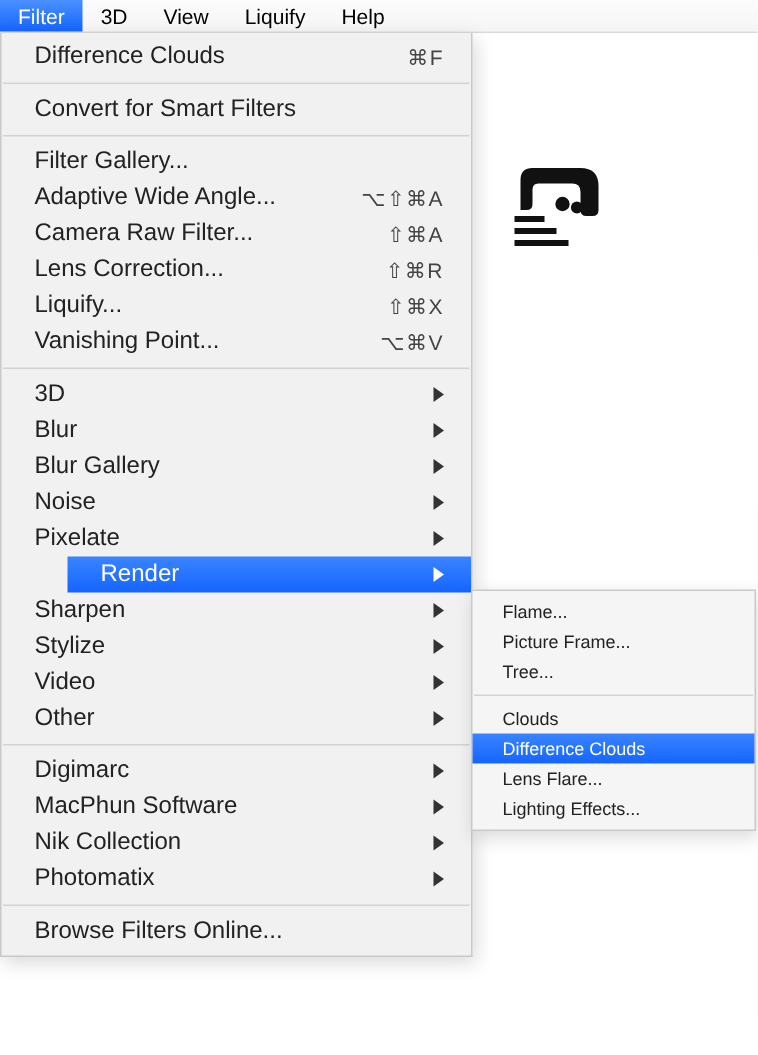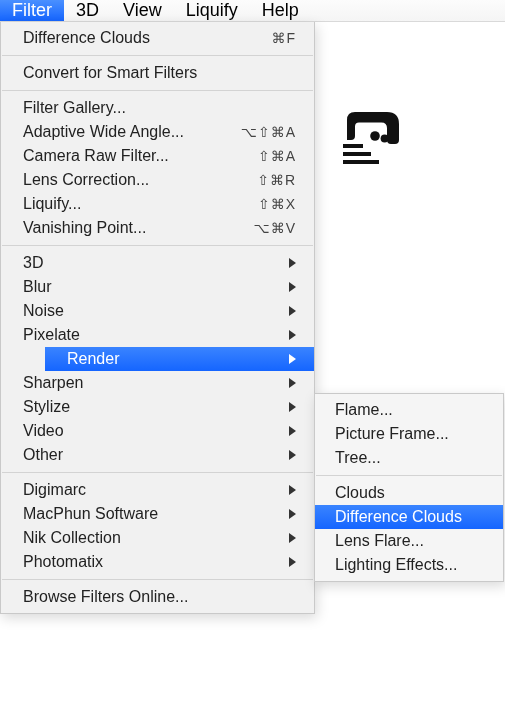--- a/index.html
+++ b/index.html
@@ -11,21 +11,21 @@
     height: 703px;
     position: relative;
     overflow: hidden;
   }
   .menubar {
     display: flex;
     background: linear-gradient(#fcfcfc, #f5f5f5);
     border-bottom: 1px solid #d9d9d9;
     height: 22px;
     align-items: stretch;
-    font-size: 18px;
+    font-size: 14px;
   }
   .menubar-item {
     padding: 2px 12px;
     display: flex;
     align-items: center;
     cursor: default;
   }
   .menubar-item.active {
     background: #3b82f6;
     background: linear-gradient(#4a90ff, #1565ff);
@@ -80,21 +80,21 @@
     left: 314px;
     top: 393px;
     width: 190px;
     background: #f5f5f5;
     border: 1px solid #c9c9c9;
     box-shadow: 2px 4px 12px rgba(0,0,0,0.15);
     padding: 4px 0;
   }
   .sub-row {
     padding: 3px 14px 3px 20px;
-    font-size: 16px;
+    font-size: 12px;
     color: #222;
     cursor: default;
   }
   .sub-row.highlighted {
     background: linear-gradient(#3a84ff, #1565ff);
     color: #fff;
   }
   .sub-sep {
     height: 1px;
     background: #d3d3d3;
@@ -166,20 +166,24 @@
     <span class="menu-shortcut">⌥⌘V</span>
   </div>
   <div class="menu-sep"></div>
 
   <div class="menu-row">
     <span class="menu-label">3D</span>
     <span class="menu-arrow"></span>
   </div>
   <div class="menu-row">
     <span class="menu-label">Blur</span>
+    <span class="menu-arrow"></span>
+  </div>
+  <div class="menu-row">
+    <span class="menu-label">Blur Gallery</span>
     <span class="menu-arrow"></span>
   </div>
   <div class="menu-row">
     <span class="menu-label">Noise</span>
     <span class="menu-arrow"></span>
   </div>
   <div class="menu-row">
     <span class="menu-label">Pixelate</span>
     <span class="menu-arrow"></span>
   </div>

